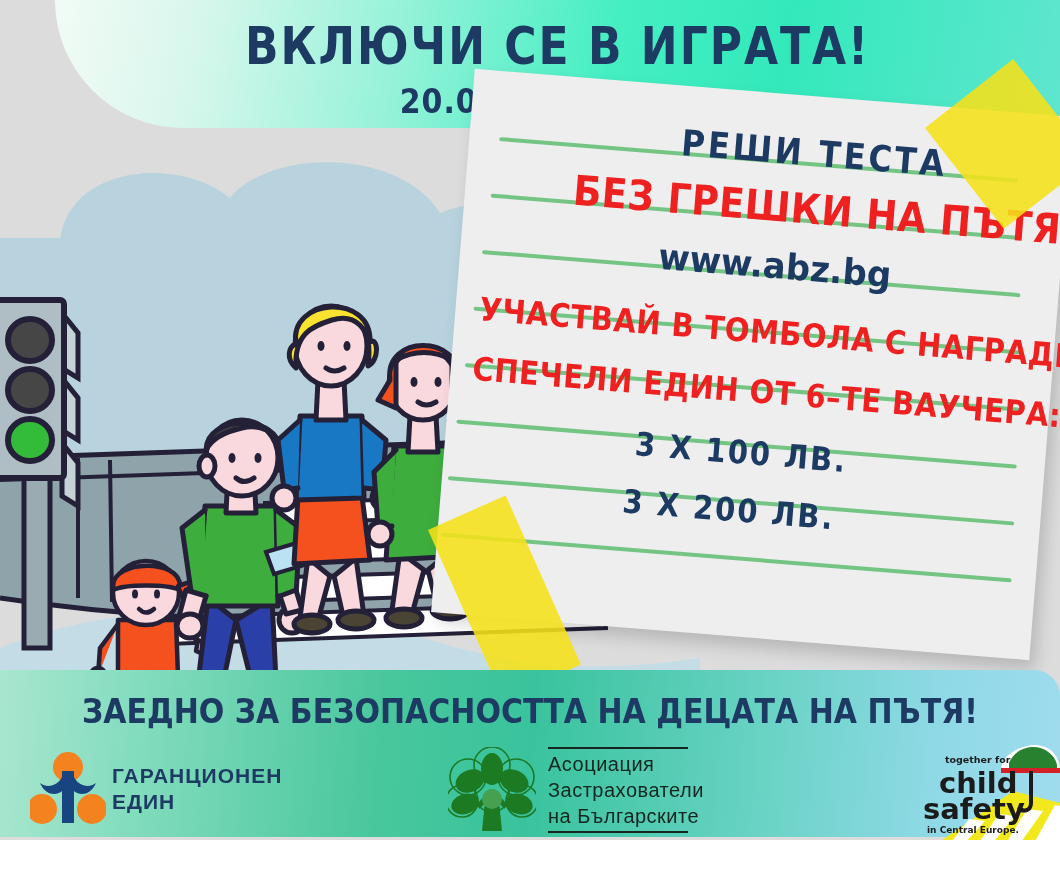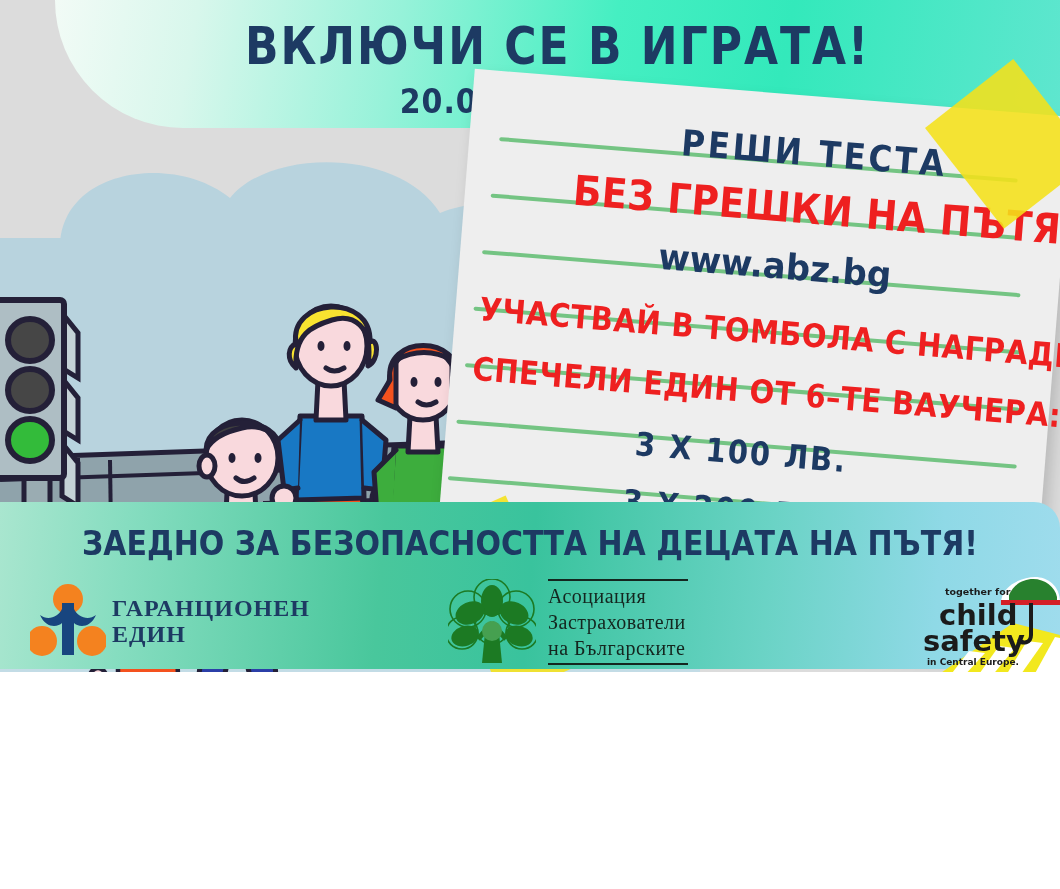--- a/index.html
+++ b/index.html
@@ -1,19 +1,19 @@
 <!DOCTYPE html>
 <html><head>
 <meta charset="utf-8">
 <title>Включи се в играта</title>
 <style>
   html,body{margin:0;padding:0;background:#fff;}
   body{font-family:"Liberation Sans",sans-serif;}
   .poster{
-    position:relative;width:1060px;height:672px;overflow:hidden;
+    position:relative;width:1060px;height:840px;overflow:hidden;
     background:#dcdcdc;
   }
 
   
   .header-banner{
     position:absolute;left:55px;top:0;width:1005px;height:128px;
     border-bottom-left-radius:128px;border-top-left-radius:0;
     background:linear-gradient(100deg,#f2fbf6 0%,#d8f7ec 14%,#96f2d9 34%,#45efc2 55%,#33e9bb 72%,#5fe6cf 100%);
   }
   .header-title{
@@ -80,28 +80,28 @@
     font-size:30px;letter-spacing:0px;color:#1d3a63;
     transform:scaleY(1.12);transform-origin:center top;
   }
   .logos{
     position:absolute;left:0;top:75px;width:1060px;height:92px;
   }
 
   .gf-logo{position:absolute;left:30px;top:6px;}
   .gf-text{
     position:absolute;left:112px;top:18px;
-    font-family:Liberation Serif, serif;font-weight:bold;
-    font-size:24px;line-height:26px;color:#1d3a63;letter-spacing:1px;
+    font-family:Liberation Sans, sans-serif;font-weight:bold;
+    font-size:21px;line-height:26px;color:#1d3a63;letter-spacing:1px;
   }
 
   .abz-logo{position:absolute;left:448px;top:2px;}
   .abz-text{
     position:absolute;left:548px;top:6px;
-    font-family:Liberation Serif, serif;color:#14261f;
+    font-family:Liberation Sans, sans-serif;color:#14261f;
     font-size:20px;line-height:26px;letter-spacing:0.5px;
   }
   .abz-rule{position:absolute;background:#14261f;height:2px;left:548px;width:140px;}
 
   .cs-logo{position:absolute;left:905px;top:-4px;width:155px;height:100px;overflow:hidden;}
 </style>
 </head>
 <body>
 
 <div class="poster">

